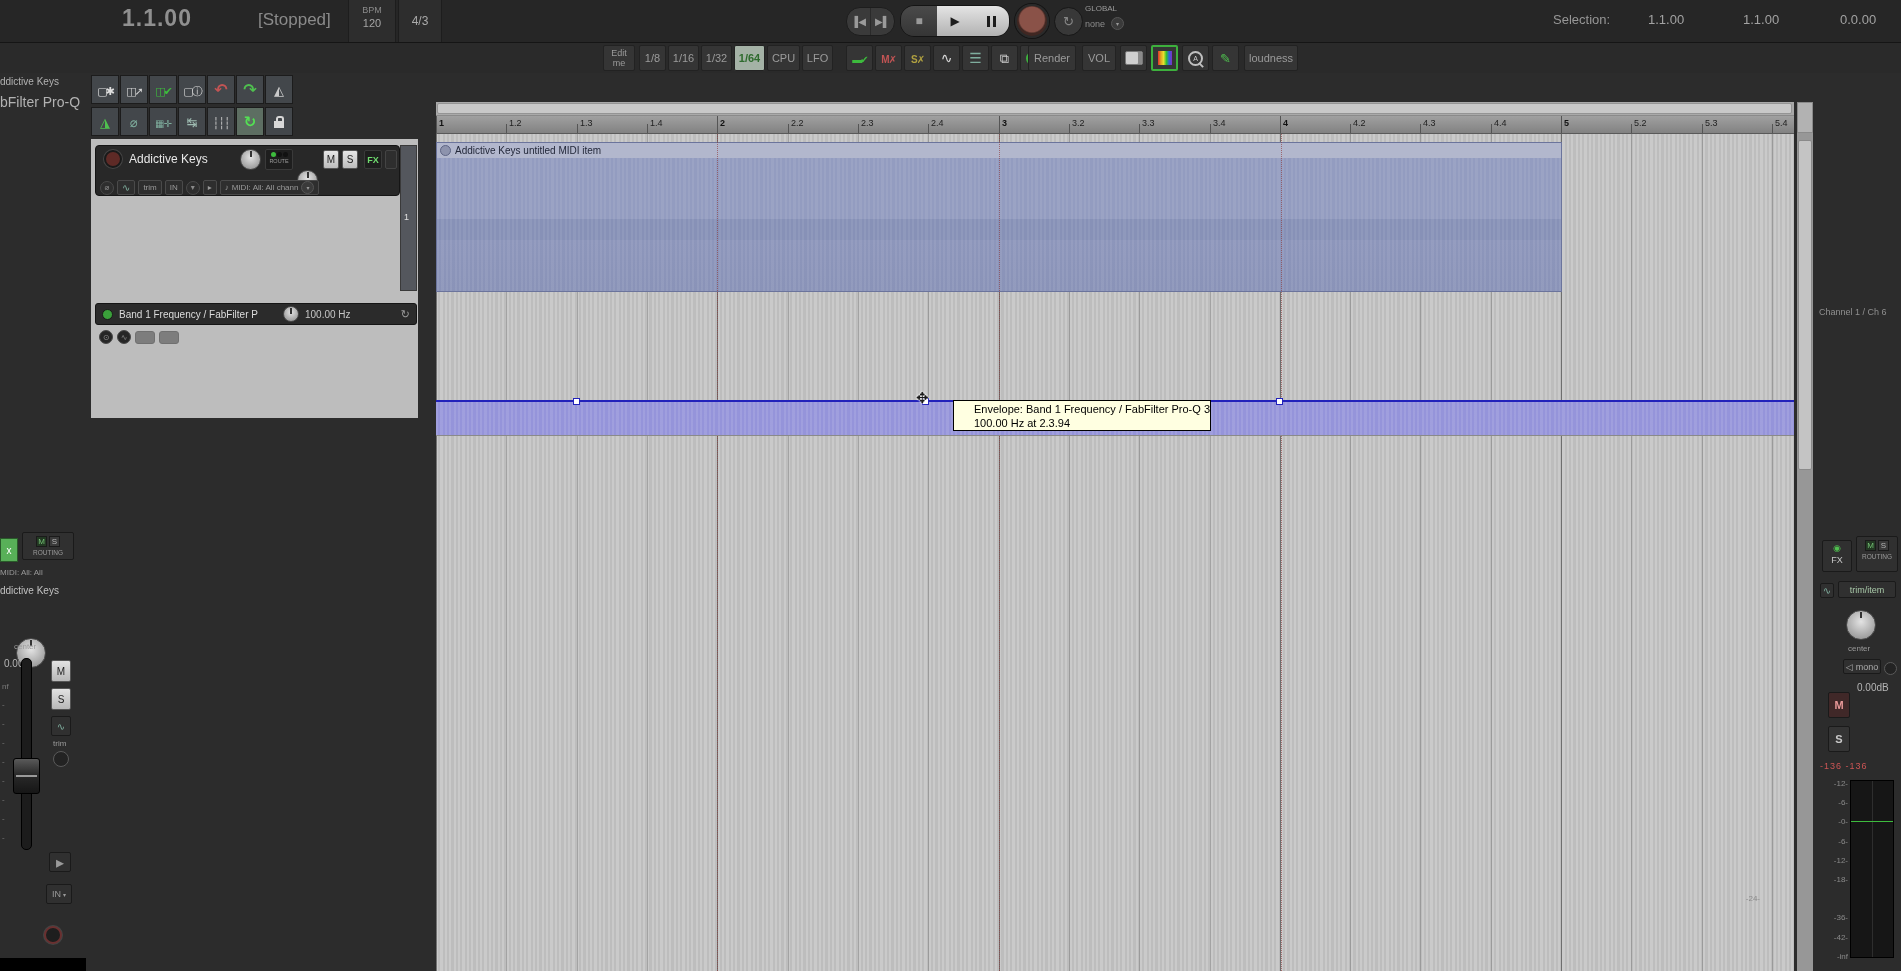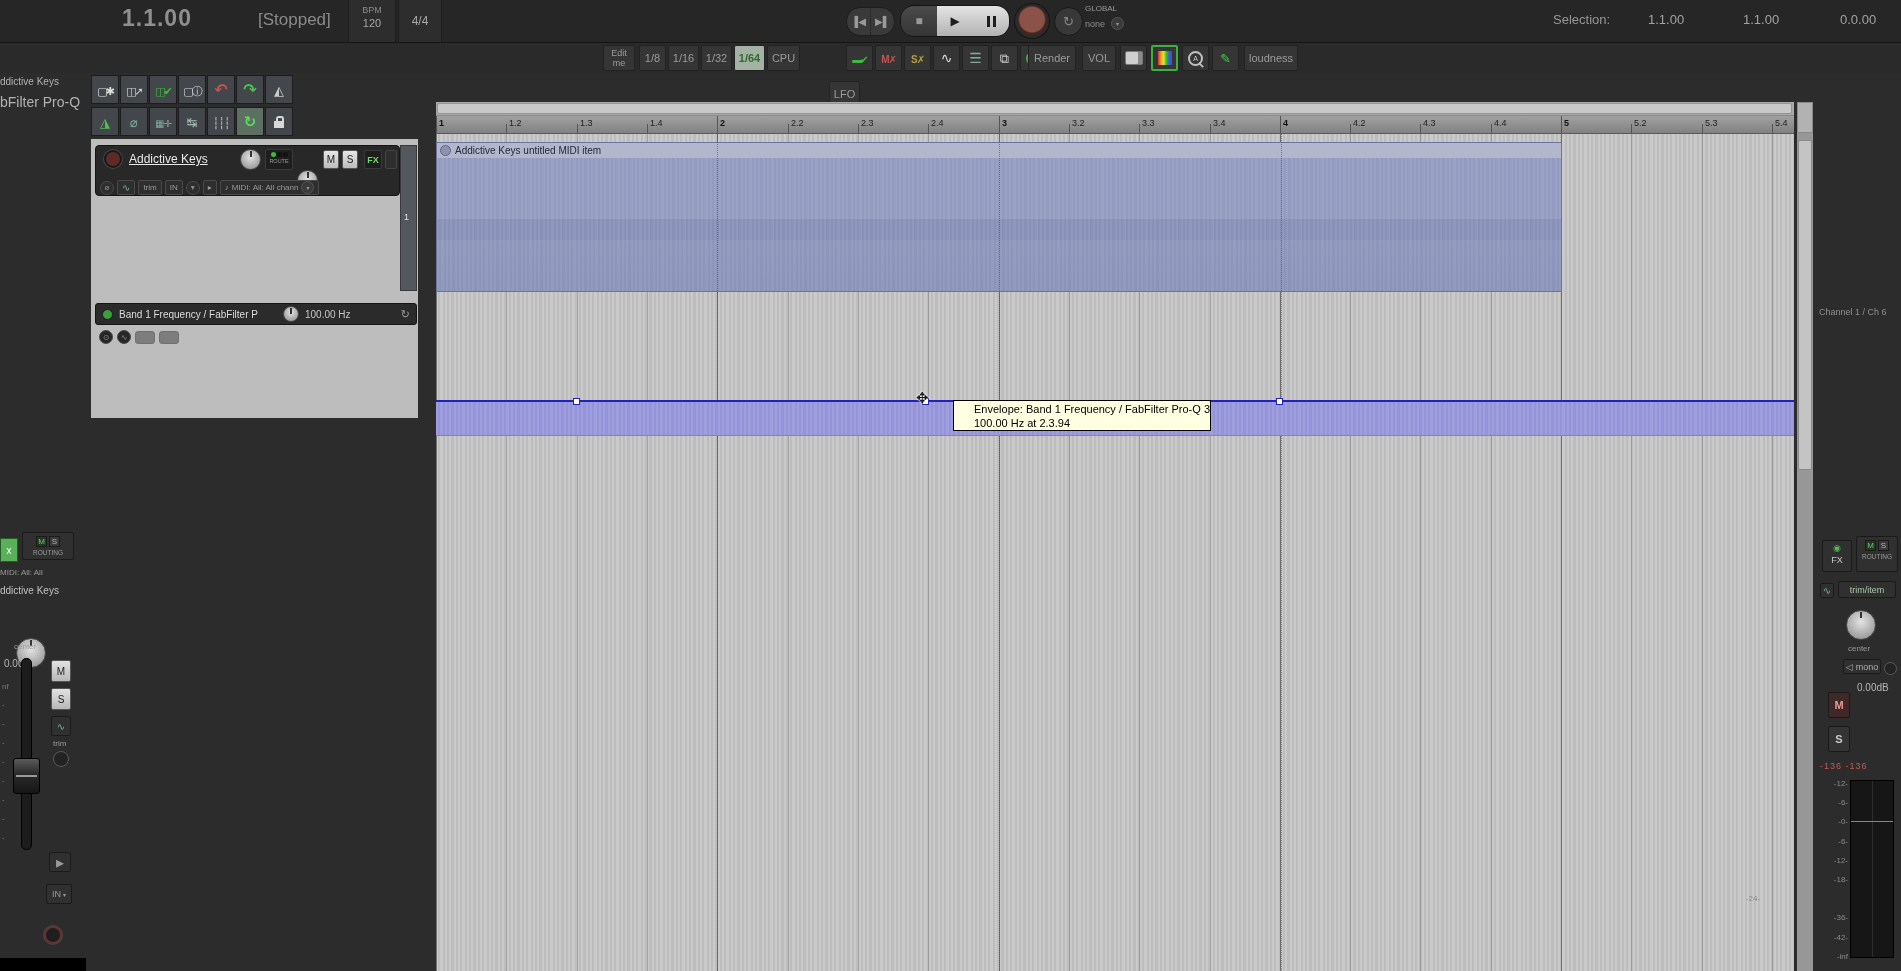--- a/index.html
+++ b/index.html
@@ -83,21 +83,21 @@
   .grid-snap-icon .gi::before{content:"┆┆┆";color:#c9c9c9;font-size:11px;letter-spacing:-1px;}
   .ripple-edit-icon .gi::before{content:"↻";color:#54e054;font-size:15px;font-weight:bold;}
   .lock-icon .gi{position:relative;width:12px;height:12px;}
   .lock-icon .gi::before{content:"";position:absolute;left:1px;top:5px;width:10px;height:7px;background:#d8d8d8;}
   .lock-icon .gi::after{content:"";position:absolute;left:3px;top:0;width:4px;height:5px;border:2px solid #d8d8d8;border-bottom:none;border-radius:3px 3px 0 0;}
 
   
   .tcp{left:91px;top:139px;width:327px;height:279px;background:#bdbdbd;}
   .track-hdr{position:absolute;left:4px;top:6px;width:305px;height:51px;background:#282828;border-radius:4px;border:1px solid #151515;box-sizing:border-box;}
   .recarm{position:absolute;left:8px;top:4px;width:18px;height:18px;border-radius:50%;background:#5e2a26;border:2px solid #1a1a1a;box-shadow:0 0 0 1px #454545;box-sizing:border-box;}
-  .trk-name{position:absolute;left:33px;top:6px;font-size:12px;color:#e8e8e8;text-decoration:underline;}
+  .trk-name{position:absolute;left:33px;top:6px;font-size:12px;color:#e8e8e8;}
   .knob{border-radius:50%;background:radial-gradient(circle at 50% 38%,#e3e3e3,#9e9e9e 75%);border:1px solid #4a4a4a;position:relative;box-sizing:border-box;}
   .knob::after{content:"";position:absolute;left:50%;top:1px;width:2px;height:6px;margin-left:-1px;background:#333;}
   .k-vol{left:144px;top:3px;width:21px;height:21px;}
   .routebtn{position:absolute;left:169px;top:3px;width:28px;height:21px;background:#1e1e1e;border:1px solid #3a3a3a;border-radius:2px;text-align:center;box-sizing:border-box;}
   .routebtn .dots{display:flex;gap:1px;justify-content:center;margin-top:2px;}
   .routebtn .dots i{width:5px;height:5px;border-radius:50%;background:#111;}
   .routebtn .dots i.on{background:#3dbb3d;}
   .routebtn .rl{font-size:5.5px;color:#9a9a9a;display:block;margin-top:1px;}
   .k-pan{left:201px;top:3px;width:21px;height:21px;}
   .sq-btn{position:absolute;top:4px;width:16px;height:19px;background:linear-gradient(#e6e6e6,#bdbdbd);border:1px solid #555;border-radius:2px;color:#222;font-size:10px;display:flex;align-items:center;justify-content:center;box-sizing:border-box;}
@@ -196,21 +196,21 @@
 
 <div class="app">
 
   <div class="abs topbar">
     <div class="abs tb-pos">1.1.00</div>
     <div class="abs tb-status">[Stopped]</div>
     <div class="abs tb-box tb-bpm">
       <span class="l1">BPM</span>
       <span class="l2">120</span>
     </div>
-    <div class="abs tb-box tb-sig">4/4</div>
+    <div class="abs tb-box tb-sig">4/3</div>
 
     <div class="abs transport">
       <div class="tr-pill">
         <div class="tr-cell">▐◀</div>
         <div class="tr-cell">▶▌</div>
       </div>
       <div class="tr-grp">
         <div class="tr-btn tr-dark">■</div>
         <div class="tr-btn tr-light">▶</div>
         <div class="tr-btn tr-light">
@@ -239,21 +239,21 @@
   </div>
 
   <div class="abs toolbar2">
     <div class="t2-btn editme">Edit me</div>
     <div id="snapButtons">
         <div class="t2-btn" style="left: 639px; width: 27px;">1/8</div>
         <div class="t2-btn" style="left: 668px; width: 31px;">1/16</div>
         <div class="t2-btn" style="left: 701px; width: 31px;">1/32</div>
         <div class="t2-btn sel" style="left: 734px; width: 31px;">1/64</div>
         <div class="t2-btn" style="left: 767px; width: 33px;">CPU</div>
-        <div class="t2-btn" style="left: 829px; width: 31px; margin-top: 36px;">LFO</div>
+        <div class="t2-btn" style="left: 802px; width: 31px;">LFO</div>
       </div>
     <div id="iconButtons">
         <div class="ticon fader-check-icon" style="left: 846px;">
           <span class="gi"></span>
         </div>
         <div class="ticon unmute-all-icon" style="left: 875px;">
           <span class="gi"></span>
         </div>
         <div class="ticon unsolo-all-icon" style="left: 904px;">
           <span class="gi"></span>

